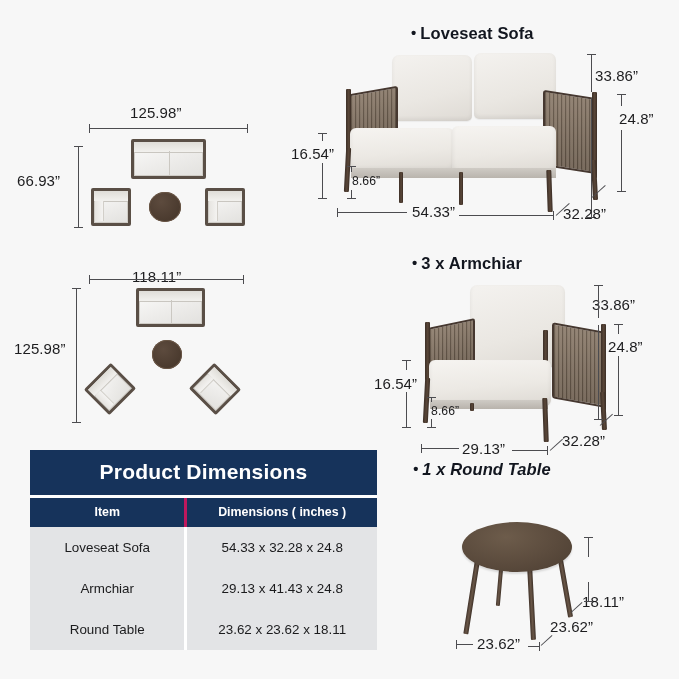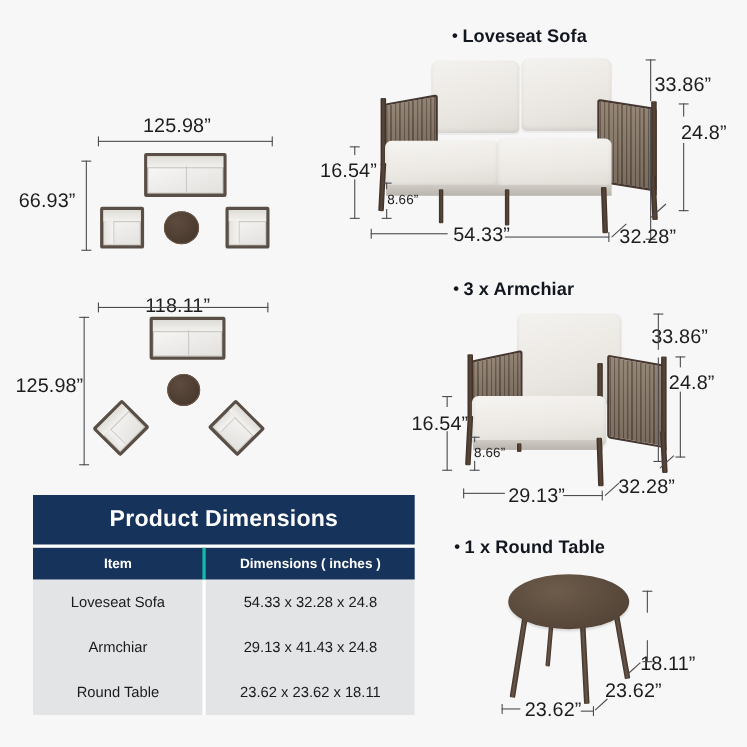--- a/index.html
+++ b/index.html
@@ -20,21 +20,21 @@
     font-weight: 600;
     color: #12161f;
     white-space: nowrap;
     letter-spacing: .1px;
   }
   .heading .bullet { font-size: 15px; margin-right: 4px; position: relative; top: -1px; }
 
   
   .dim {
     position: absolute;
-    font-size: 18px;
+    font-size: 15px;
     color: #1d1d1f;
     white-space: nowrap;
     letter-spacing: .1px;
   }
   .dim.sm { font-size: 12.2px; }
 
   
   .hline { position: absolute; height: 1px; background: #4c4c50; }
   .vline { position: absolute; width: 1px; background: #4c4c50; }
   .cap-v { position: absolute; width: 1px; height: 9px; background: #4c4c50; }  
@@ -89,21 +89,21 @@
     font-weight: 700;
     letter-spacing: .2px;
     padding: 10px 0 11px;
   }
   .tbl-head { display: flex; background: #16335b; margin-top: 3px; }
   .tbl-head > div {
     color: #ffffff; font-size: 12.4px; font-weight: 700;
     text-align: center; padding: 7px 0 8px;
   }
   .col-a { width: 44.5%; }
-  .col-b { width: 55.5%; border-left: 3px solid #14b8a6; }
+  .col-b { width: 55.5%; border-left: 3px solid #be185d; }
   .tbl-body { background: #e3e4e6; }
   .tbl-row { display: flex; }
   .tbl-row > div {
     font-size: 13.4px; color: #1b1b1d; text-align: center;
     padding: 13px 0 13px;
   }
   .tbl-row .col-b { border-left: 3px solid #ffffff; }
 
   
   .furn { position: absolute; }
@@ -329,21 +329,21 @@
     <div class="cap-v" style="left:421px; top:444px;"></div>
     <div class="hline" style="left:512px; top:450px; width:36px;"></div>
     <div class="cap-v" style="left:547px; top:446px;"></div>
 
     <div class="dim" style="left:562px; top:432px;">32.28”</div>
     <div class="diag" style="left:550px; top:450px; width:17px; transform:rotate(-42deg);"></div>
     <div class="diag" style="left:600px; top:425px; width:17px; transform:rotate(-42deg);"></div>
   </div>
 
   <div class="panel">
-    <div class="heading" style="left:413px; top:489px;">
+    <div class="heading" style="left:413px; top:460px;font-style:italic;">
       <span class="bullet">•</span><span>1 x Round Table</span>
     </div>
 
     <div class="furn">
       <div class="rt-leg" style="left:475px; top:560px; width:5px; height:75px; transform:rotate(9deg);"></div>
       <div class="rt-leg" style="left:527px; top:564px; width:5px; height:76px; transform:rotate(-3deg);"></div>
       <div class="rt-leg" style="left:558px; top:560px; width:5px; height:58px; transform:rotate(-10deg);"></div>
       <div class="rt-leg" style="left:500px; top:558px; width:4px; height:48px; transform:rotate(5deg);"></div>
       <div class="rt-top" style="left:462px; top:522px; width:110px; height:50px;"></div>
     </div>

